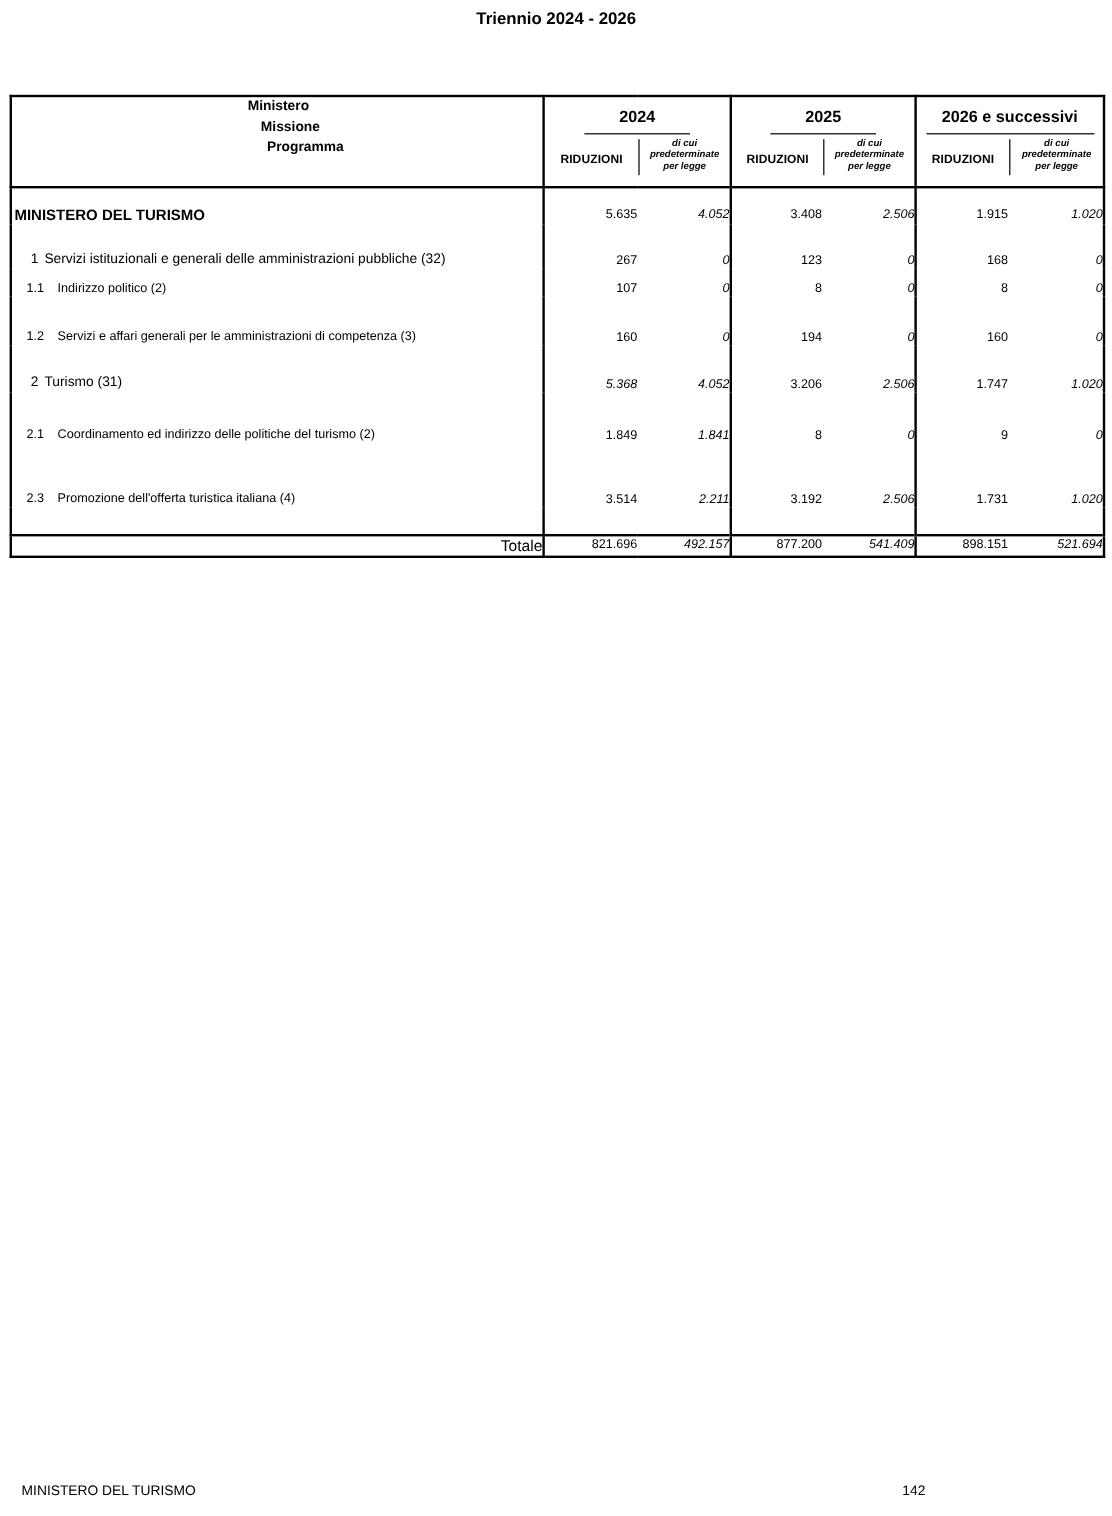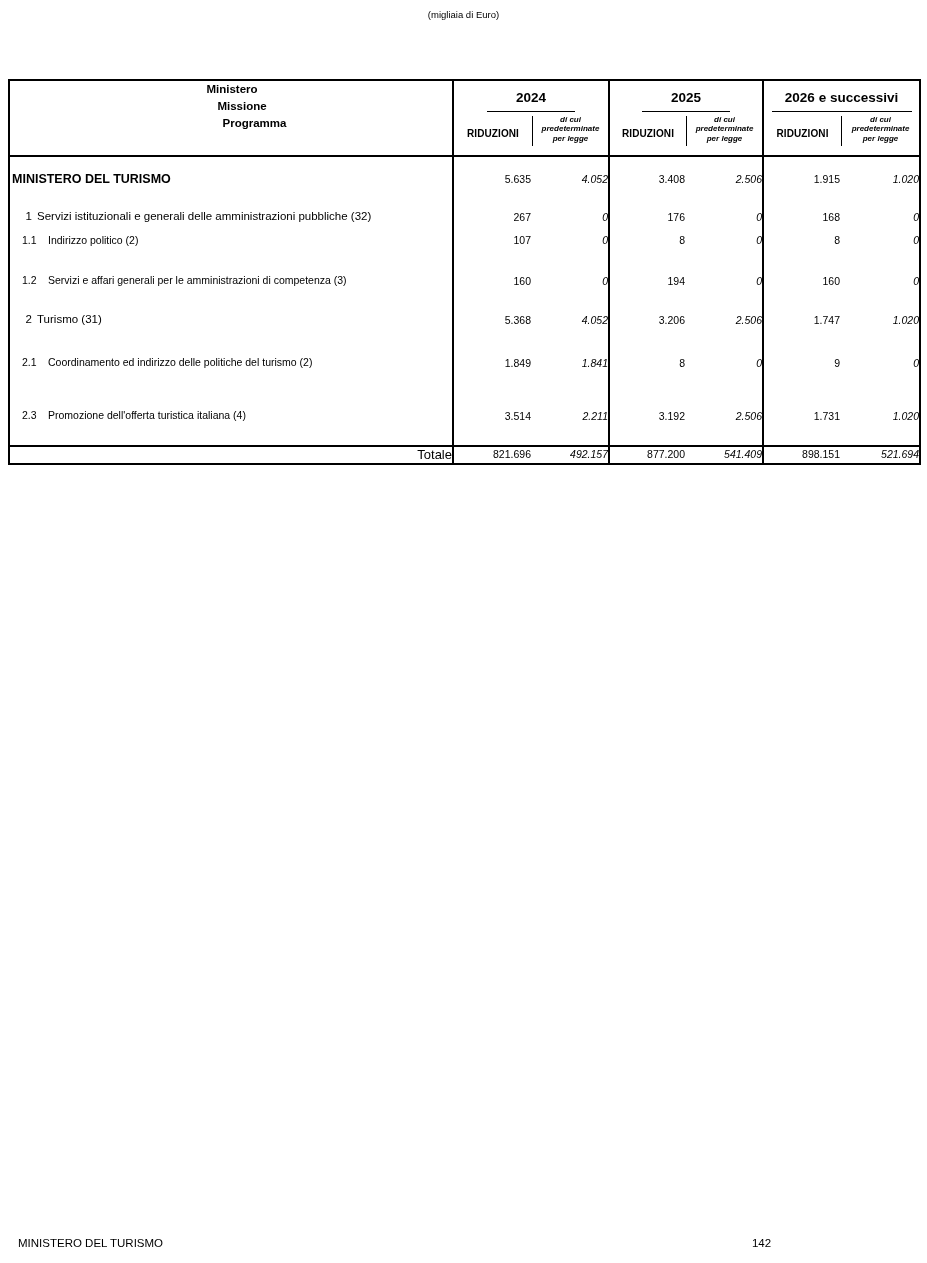--- a/index.html
+++ b/index.html
@@ -219,21 +219,21 @@
     text-align: center;
     font-size: 11.5px;
     line-height: 16px;
     padding-left: 580px;
   }
 </style>
 </head>
 <body>
 
 <div class="title-block">
-  <div class="doc-unit">(migliaia di Euro)</div>
+  <div class="doc-subtitle">Triennio 2024 - 2026</div>
 </div>
 
 <div class="table-wrap">
 <table class="sheet">
   <colgroup>
     <col style="width:444px">
     <col style="width:78px">
     <col style="width:78px">
     <col style="width:76px">
     <col style="width:78px">
@@ -309,21 +309,21 @@
 
   <tr class="r-mission">
     <td class="desc-cell b-left-thick b-right-thick">
       <div class="mission" style="padding-top:22px;">
         <div class="num">1</div>
         <div class="txt">Servizi istituzionali e generali delle amministrazioni pubbliche (32)</div>
       </div>
     </td>
     <td class="num-cell" style="padding-top:23px;">267</td>
     <td class="num-cell italic b-right-thick" style="padding-top:23px;">0</td>
-    <td class="num-cell" style="padding-top:23px;">176</td>
+    <td class="num-cell" style="padding-top:23px;">123</td>
     <td class="num-cell italic b-right-thick" style="padding-top:23px;">0</td>
     <td class="num-cell" style="padding-top:23px;">168</td>
     <td class="num-cell italic b-right-thick" style="padding-top:23px;">0</td>
   </tr>
 
   <tr class="r-program">
     <td class="desc-cell b-left-thick b-right-thick">
       <div class="program">
         <div class="num">1.1</div>
         <div class="txt">Indirizzo politico (2)</div>
@@ -352,21 +352,21 @@
     <td class="num-cell italic b-right-thick" style="padding-top:27px;">0</td>
   </tr>
 
   <tr class="r-mission">
     <td class="desc-cell b-left-thick b-right-thick">
       <div class="mission" style="padding-top:24px;">
         <div class="num">2</div>
         <div class="txt">Turismo (31)</div>
       </div>
     </td>
-    <td class="num-cell" style="padding-top:25px;">5.368</td>
+    <td class="num-cell" style="padding-top:25px;font-style:italic;">5.368</td>
     <td class="num-cell italic b-right-thick" style="padding-top:25px;">4.052</td>
     <td class="num-cell" style="padding-top:25px;">3.206</td>
     <td class="num-cell italic b-right-thick" style="padding-top:25px;">2.506</td>
     <td class="num-cell" style="padding-top:25px;">1.747</td>
     <td class="num-cell italic b-right-thick" style="padding-top:25px;">1.020</td>
   </tr>
 
   <tr class="r-program">
     <td class="desc-cell b-left-thick b-right-thick">
       <div class="program" style="padding-top:28px;">

